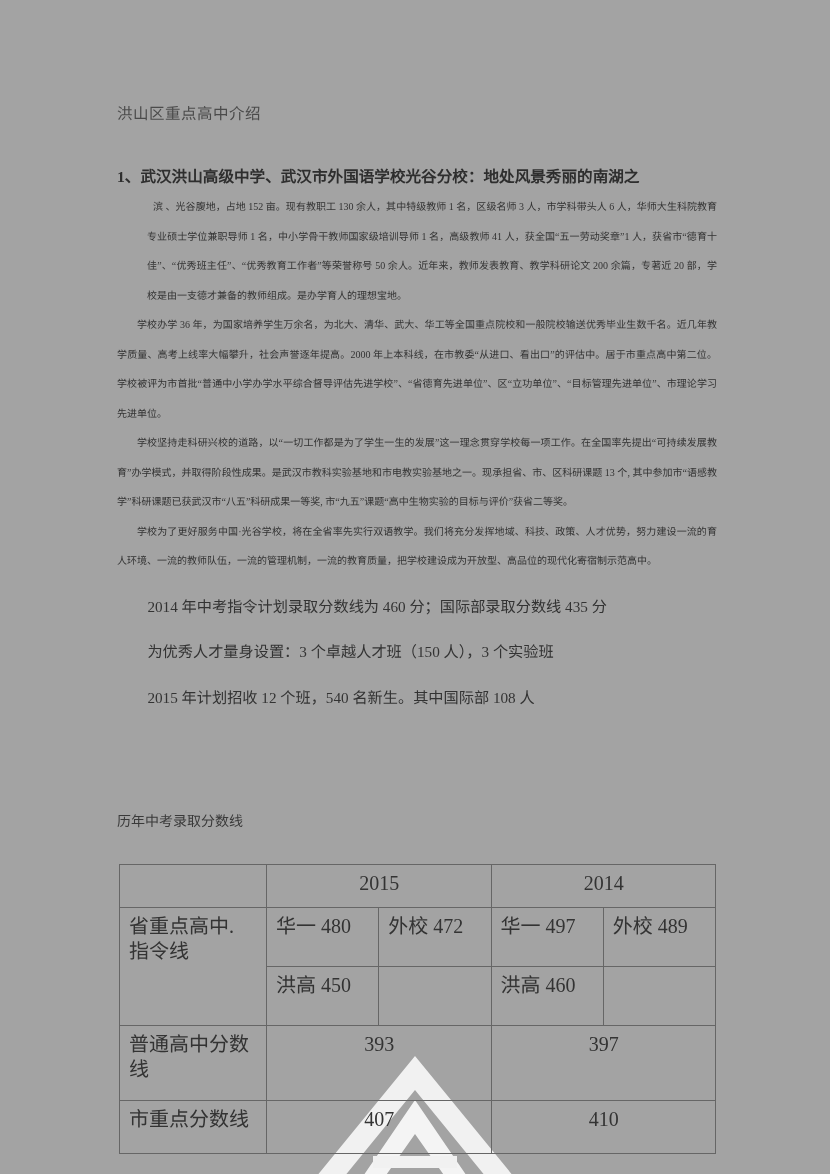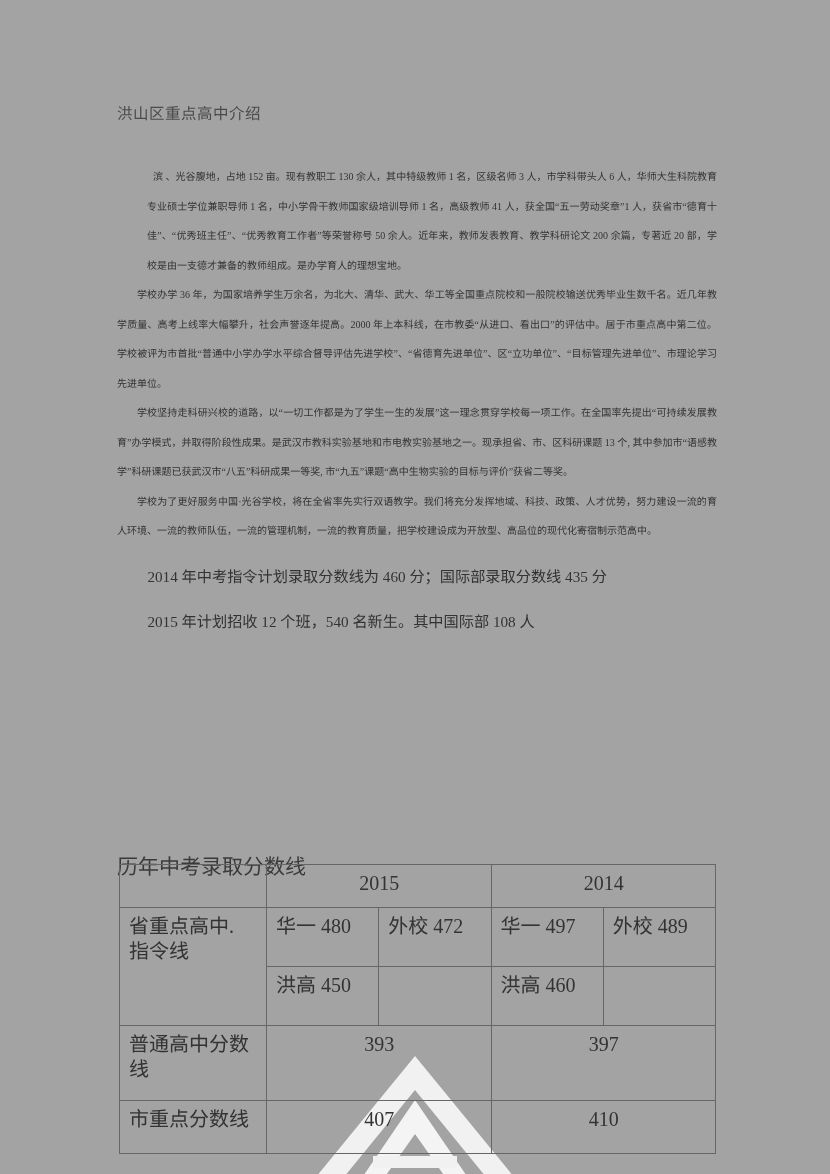--- a/index.html
+++ b/index.html
@@ -96,24 +96,23 @@
     text-indent: 2em;
     white-space: nowrap;
     margin-top: 16px;
   }
 
   
   .sub-head {
     position: absolute;
     left: 117px;
     top: 810px;
-    font-size: 21px;
+    font-size: 14px;
     color: #3a3a3a;
     white-space: nowrap;
-    margin-top: 40px;
   }
 
   
   .score-table-wrap {
     position: absolute;
     left: 119px;
     top: 864px;
     width: 597px;
   }
   table.score-table {
@@ -159,28 +158,32 @@
     <rect x="108" y="118" width="84" height="12" fill="#f1f1f1"></rect>
     <rect x="126" y="138" width="48" height="11" fill="#f1f1f1"></rect>
   </svg>
 
   <div class="content">
 
     <div class="doc-title">洪山区重点高中介绍</div>
 
     <div class="body-block">
 
+      <div class="numbered-head">
+        <span class="lead-num">1、</span><span>武汉洪山高级中学、武汉市外国语学校光谷分校：地处风景秀丽的南湖之</span>
+      </div>
 
       <p class="para cont1">滨 、光谷腹地，占地 152 亩。现有教职工 130 余人，其中特级教师 1 名，区级名师 3 人，市学科带头人 6 人，华师大生科院教育专业硕士学位兼职导师 1 名，中小学骨干教师国家级培训导师 1 名，高级教师 41 人，获全国“五一劳动奖章”1 人，获省市“德育十佳”、“优秀班主任”、“优秀教育工作者”等荣誉称号 50 余人。近年来，教师发表教育、教学科研论文 200 余篇，专著近 20 部，学校是由一支德才兼备的教师组成。是办学育人的理想宝地。</p>
       <p class="para">学校办学 36 年，为国家培养学生万余名，为北大、清华、武大、华工等全国重点院校和一般院校输送优秀毕业生数千名。近几年教学质量、高考上线率大幅攀升，社会声誉逐年提高。2000 年上本科线，在市教委“从进口、看出口”的评估中。居于市重点高中第二位。学校被评为市首批“普通中小学办学水平综合督导评估先进学校”、“省德育先进单位”、区“立功单位”、“目标管理先进单位”、市理论学习先进单位。</p>
       <p class="para">学校坚持走科研兴校的道路，以“一切工作都是为了学生一生的发展”这一理念贯穿学校每一项工作。在全国率先提出“可持续发展教育”办学模式，并取得阶段性成果。是武汉市教科实验基地和市电教实验基地之一。现承担省、市、区科研课题 13 个, 其中参加市“语感教学”科研课题已获武汉市“八五”科研成果一等奖, 市“九五”课题“高中生物实验的目标与评价”获省二等奖。</p>
       <p class="para">学校为了更好服务中国·光谷学校，将在全省率先实行双语教学。我们将充分发挥地域、科技、政策、人才优势，努力建设一流的育人环境、一流的教师队伍，一流的管理机制，一流的教育质量，把学校建设成为开放型、高品位的现代化寄宿制示范高中。</p>
 
       <div class="simple-lines">
         <div>2014 年中考指令计划录取分数线为 460 分；国际部录取分数线 435 分</div>
+        <div>为优秀人才量身设置：3 个卓越人才班（150 人），3 个实验班</div>
         <div>2015 年计划招收 12 个班，540 名新生。其中国际部 108 人</div>
       </div>
 
     </div>
 
     <div class="sub-head">历年中考录取分数线</div>
 
     <div class="score-table-wrap">
       <table class="score-table">
         <tbody>

